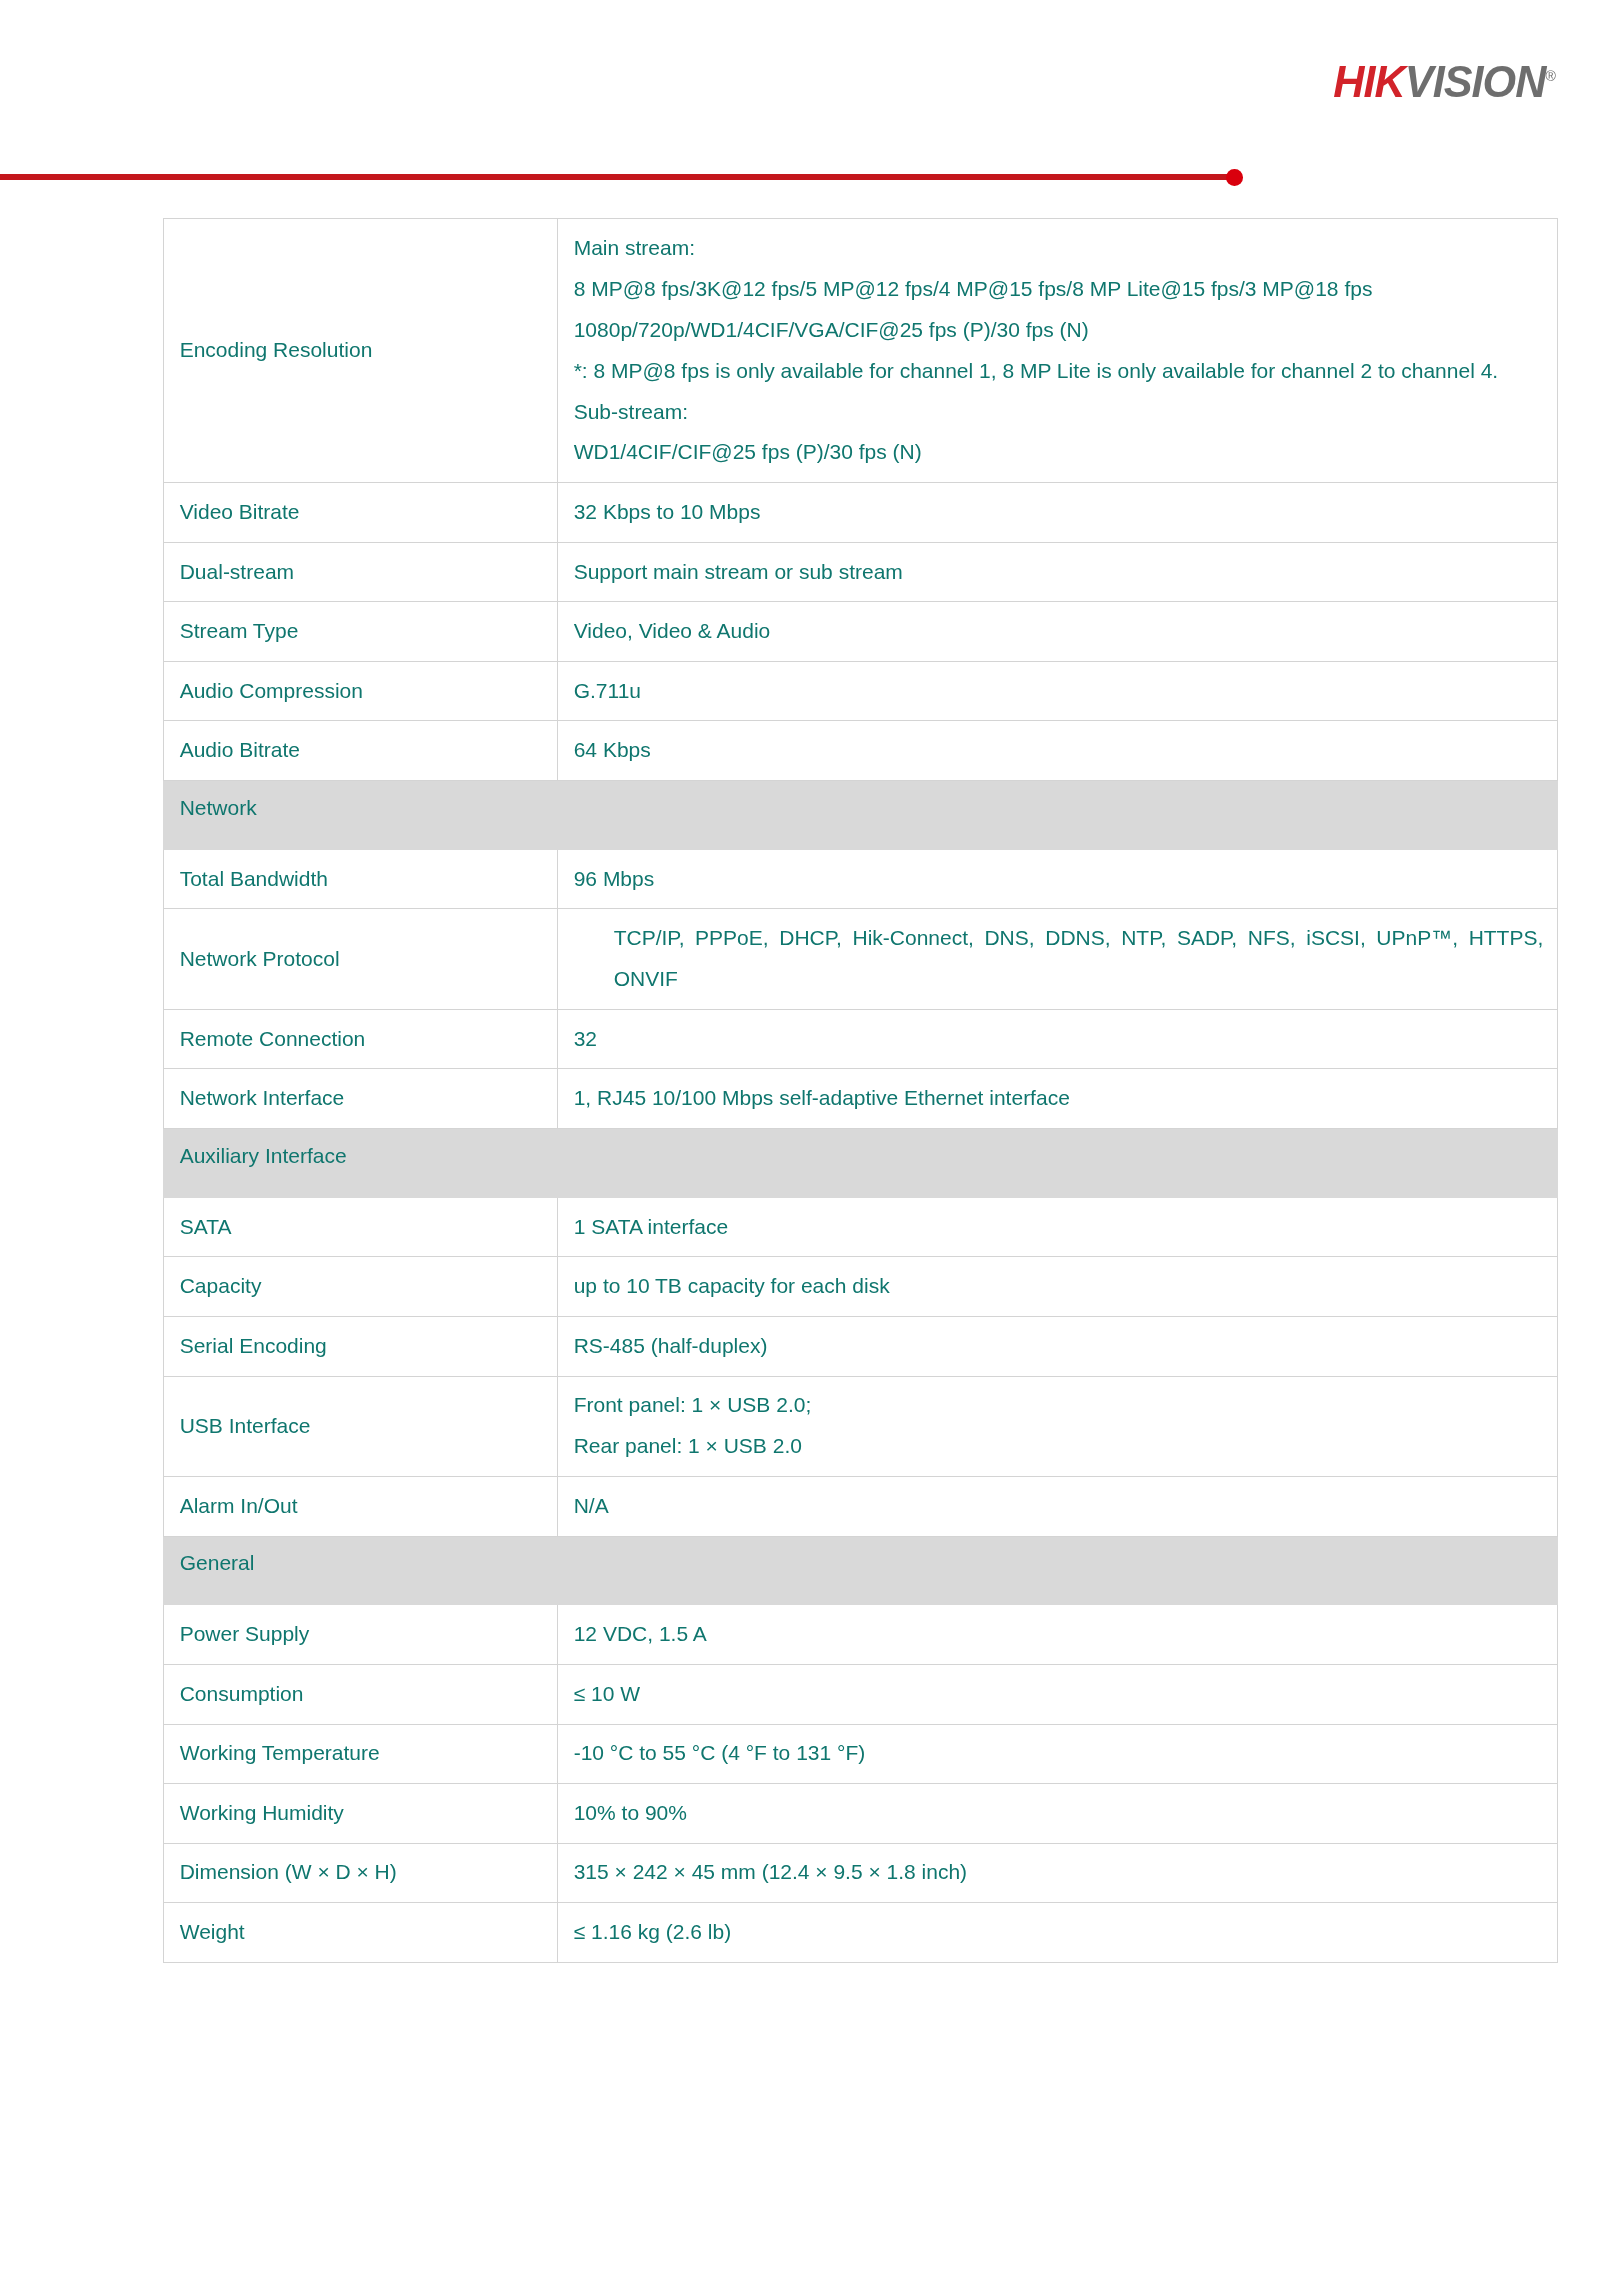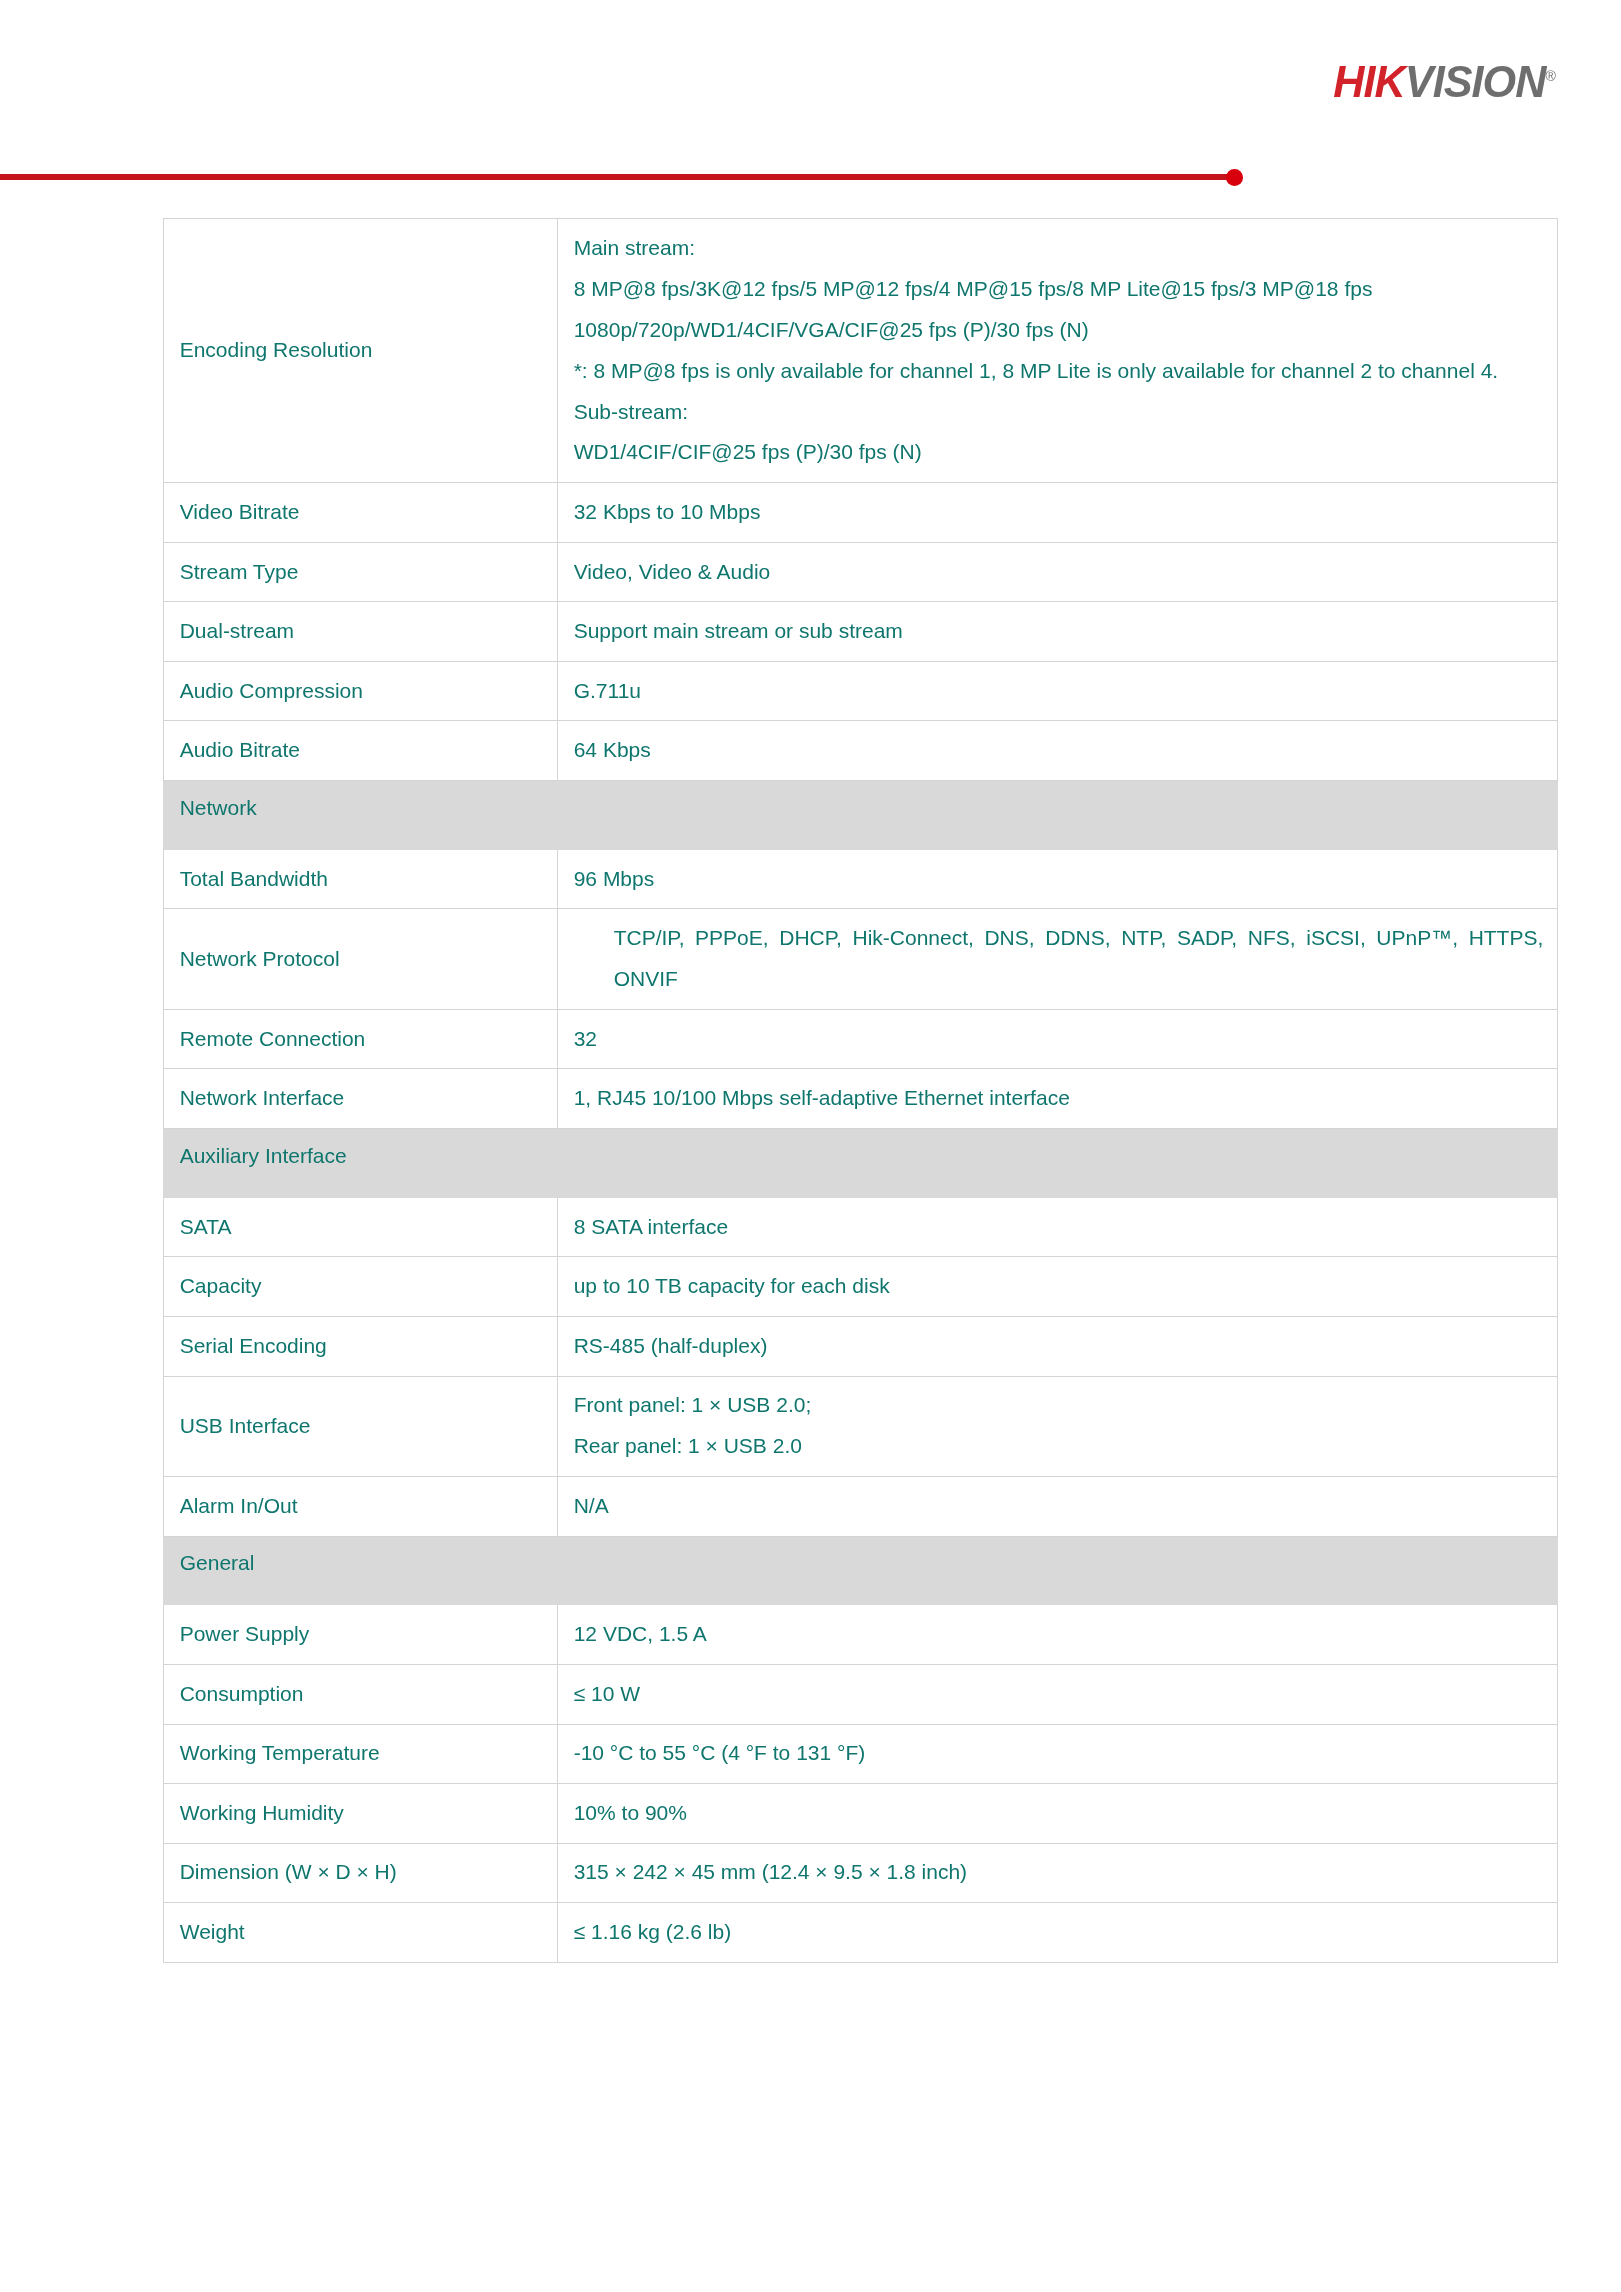--- a/index.html
+++ b/index.html
@@ -140,26 +140,26 @@
           <span>*: 8 MP@8 fps is only available for channel 1, 8 MP Lite is only available for channel 2 to channel 4.</span>
           <span>Sub-stream:</span>
           <span>WD1/4CIF/CIF@25 fps (P)/30 fps (N)</span>
         </td>
       </tr>
       <tr>
         <td>Video Bitrate</td>
         <td>32 Kbps to 10 Mbps</td>
       </tr>
       <tr>
+        <td>Dual-stream</td>
+        <td>Support main stream or sub stream</td>
+      </tr>
+      <tr>
         <td>Stream Type</td>
         <td>Video, Video &amp; Audio</td>
-      </tr>
-      <tr>
-        <td>Dual-stream</td>
-        <td>Support main stream or sub stream</td>
       </tr>
       <tr>
         <td>Audio Compression</td>
         <td>G.711u</td>
       </tr>
       <tr>
         <td>Audio Bitrate</td>
         <td>64 Kbps</td>
       </tr>
       <tr class="section">
@@ -182,21 +182,21 @@
       </tr>
       <tr>
         <td>Network Interface</td>
         <td>1, RJ45 10/100 Mbps self-adaptive Ethernet interface</td>
       </tr>
       <tr class="section">
         <td colspan="2">Auxiliary Interface</td>
       </tr>
       <tr>
         <td>SATA</td>
-        <td>8 SATA interface</td>
+        <td>1 SATA interface</td>
       </tr>
       <tr>
         <td>Capacity</td>
         <td>up to 10 TB capacity for each disk</td>
       </tr>
       <tr>
         <td>Serial Encoding</td>
         <td>RS-485 (half-duplex)</td>
       </tr>
       <tr>

